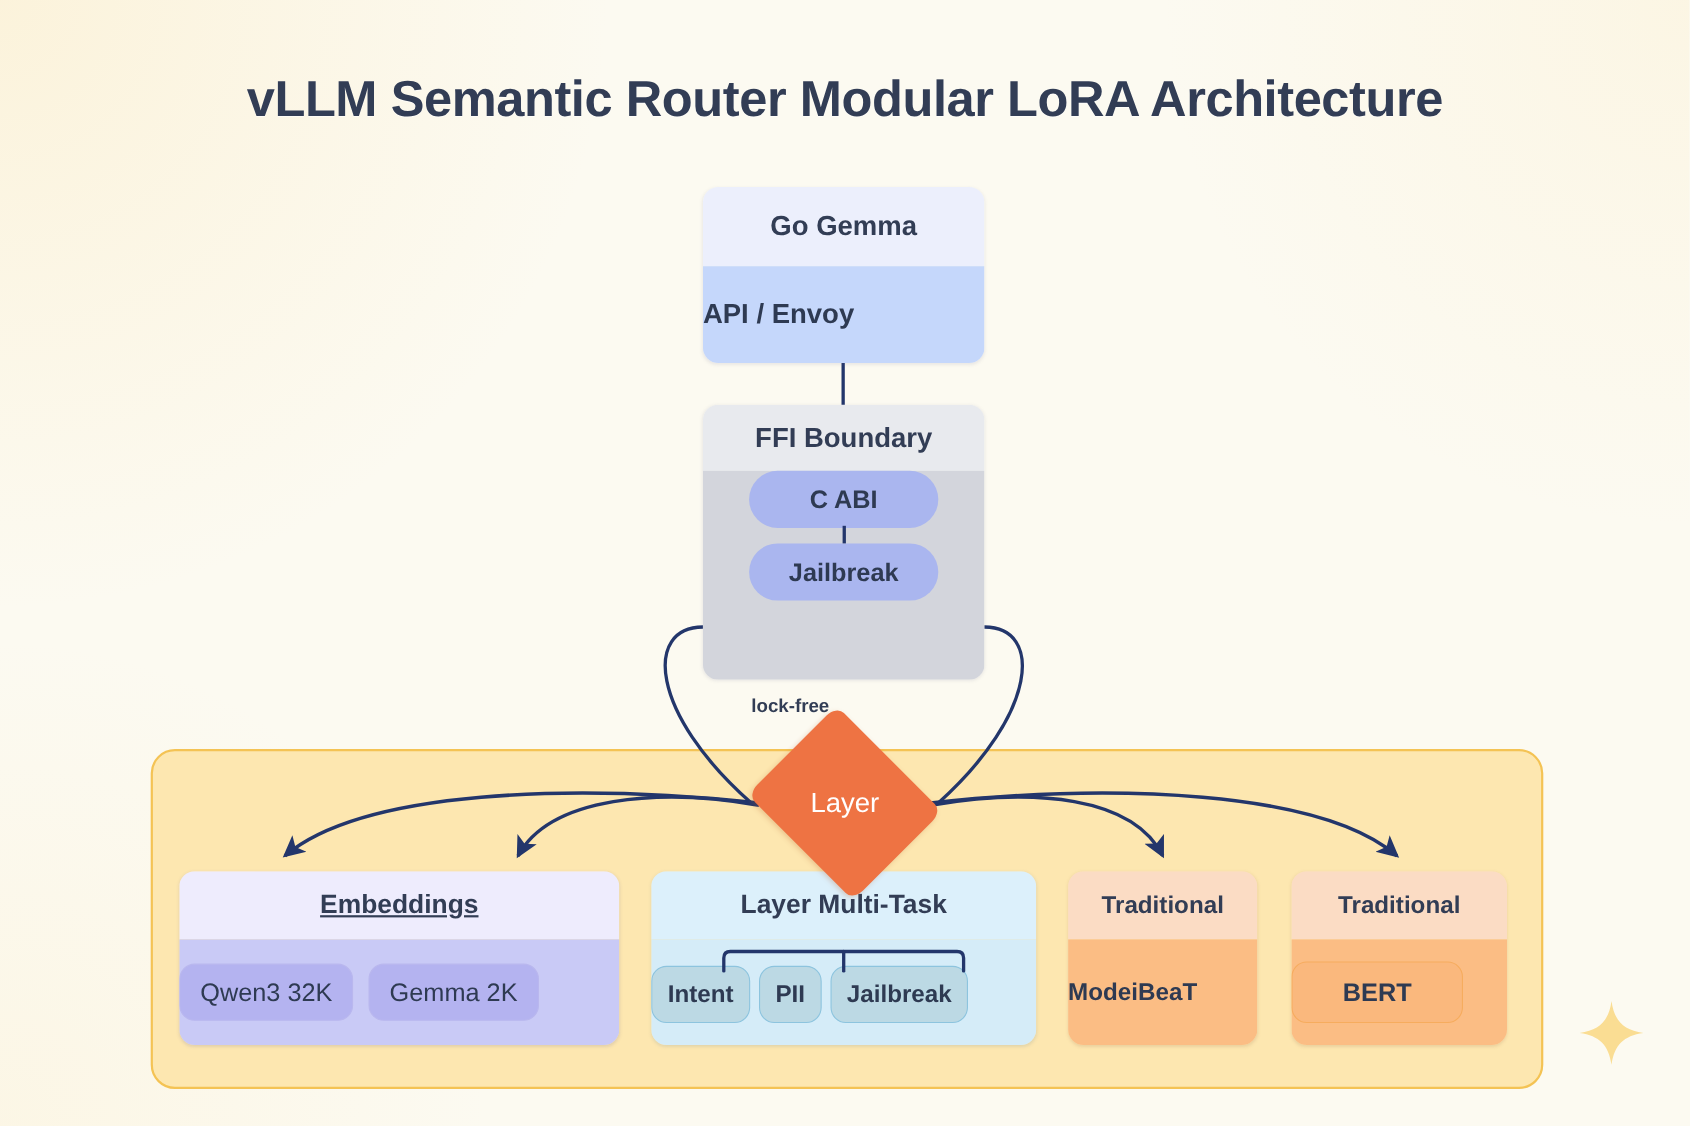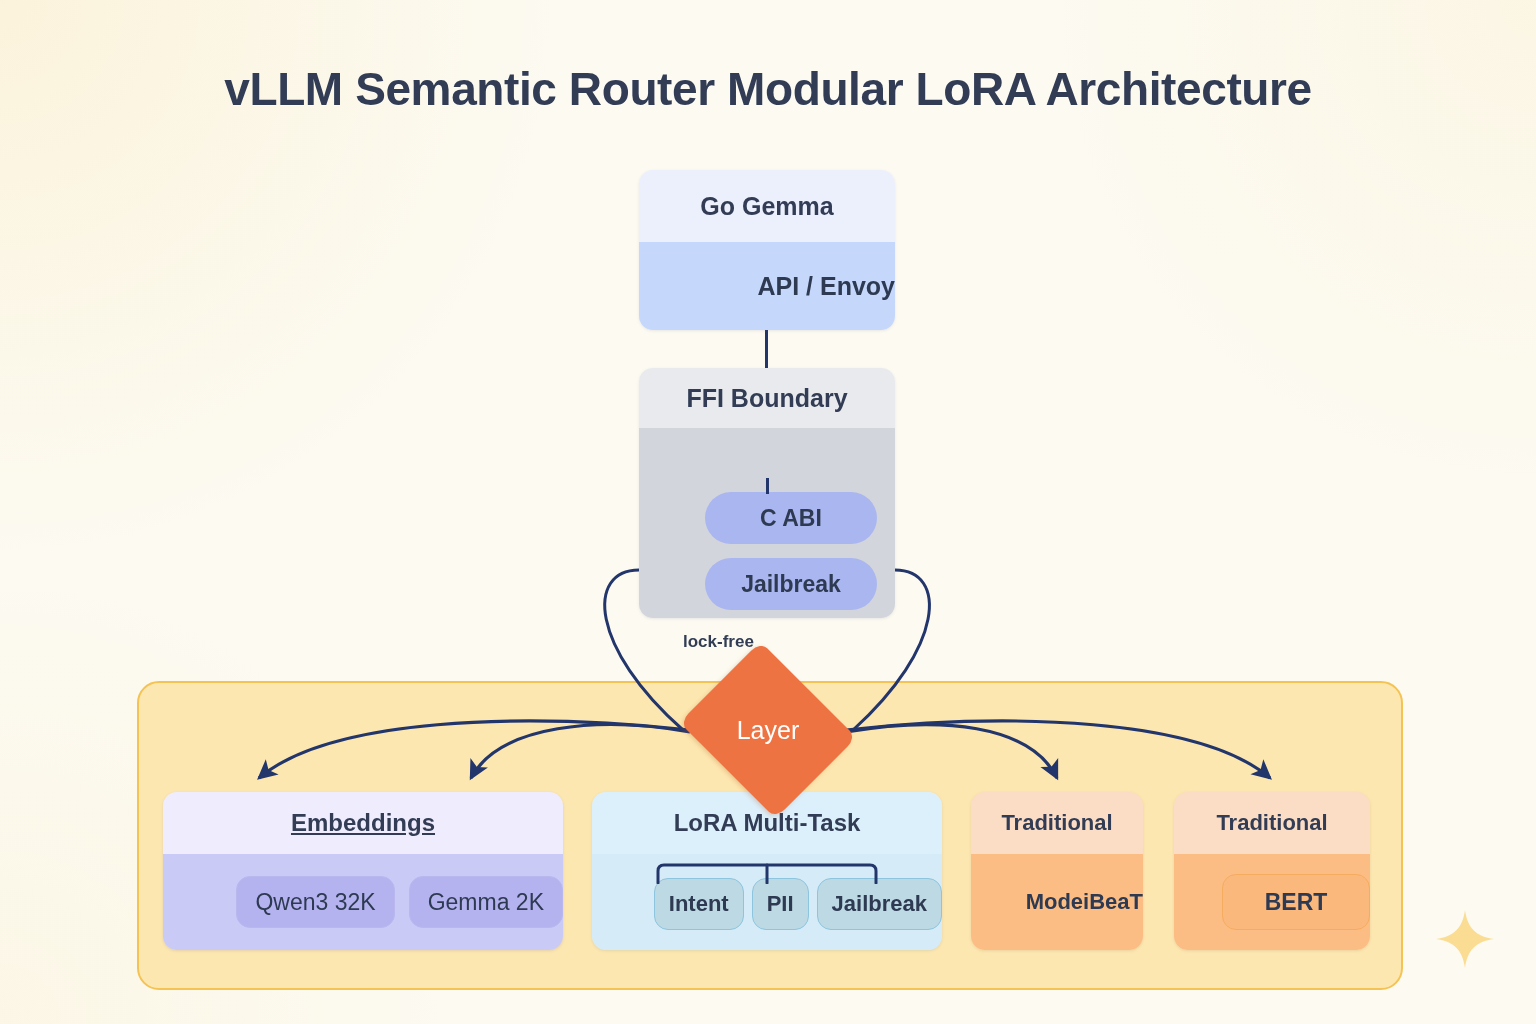--- a/index.html
+++ b/index.html
@@ -54,24 +54,23 @@
     color: #323d55;
     font-weight: bold;
     display: flex;
     align-items: center;
     justify-content: center;
   }
   .node-body {
     flex: 1;
     display: flex;
     align-items: center;
-    justify-content: flex-end;
+    justify-content: flex-start;
     gap: 14px;
     position: relative;
-    padding-left: 48px;
   }
 
   
   #go-layer {
     left: 639px; top: 170px; width: 256px; height: 160px;
     box-shadow: 0 1px 3px rgba(100,100,140,0.12);
   }
   #go-layer .node-head {
     height: 72px;
     background: #eceffc;
@@ -272,21 +271,21 @@
 
   <div class="node" id="embeddings">
     <div class="node-head">Embeddings</div>
     <div class="node-body">
       <div class="pill-emb">Qwen3 32K</div>
       <div class="pill-emb">Gemma 2K</div>
     </div>
   </div>
 
   <div class="node" id="lora-multitask">
-    <div class="node-head">LoRA Multi-Task</div>
+    <div class="node-head">Layer Multi-Task</div>
     <div class="node-body">
       <svg id="lora-bracket" viewBox="0 0 230 22">
         <path d="M 6,21 L 6,9 Q 6,3 12,3 L 218,3 Q 224,3 224,9 L 224,21" fill="none" stroke="#23366b" stroke-width="3" stroke-linecap="round"></path>
         <path d="M 115,3 L 115,21" fill="none" stroke="#23366b" stroke-width="3" stroke-linecap="round"></path>
       </svg>
       <div class="pill-lora">Intent</div>
       <div class="pill-lora">PII</div>
       <div class="pill-lora">Jailbreak</div>
     </div>
   </div>

